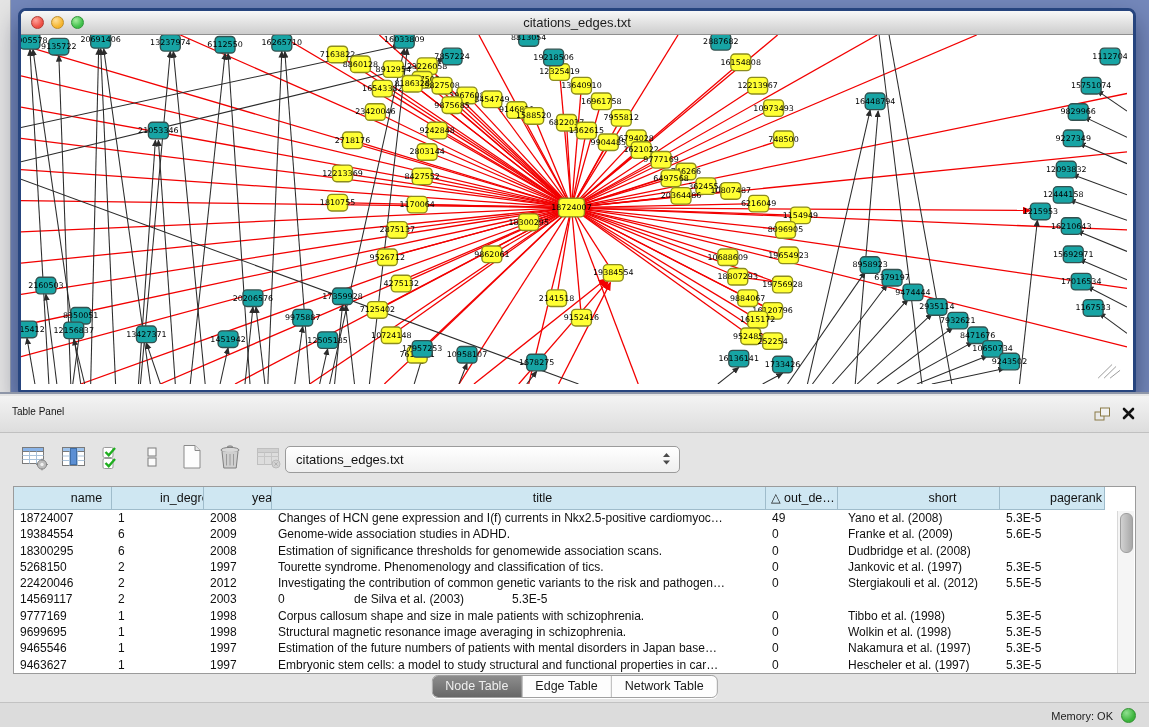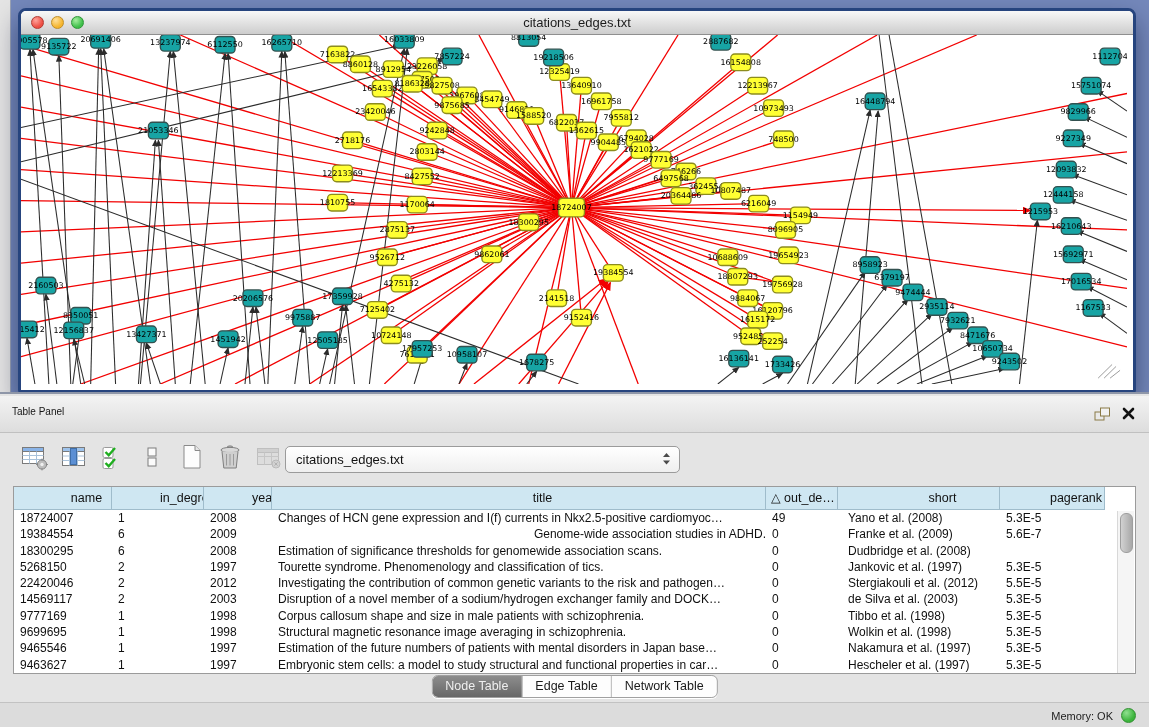--- a/index.html
+++ b/index.html
@@ -806,24 +806,24 @@
             <div class="td" style="width: 68px;">2008</div>
             <div class="td" style="width: 494px;">Changes of HCN gene expression and I(f) currents in Nkx2.5-positive cardiomyoc…</div>
             <div class="td" style="width: 72px;">49</div>
             <div class="td" style="width: 162px; padding-left: 10px;">Yano et al. (2008)</div>
             <div class="td" style="width: 105px;">5.3E-5</div>
           </div>
           <div class="tr">
             <div class="td" style="width: 98px;">19384554</div>
             <div class="td" style="width: 92px;">6</div>
             <div class="td" style="width: 68px;">2009</div>
-            <div class="td" style="width: 494px; text-align: right;">Genome-wide association studies in ADHD.</div>
+            <div class="td" style="width: 494px;">Genome-wide association studies in ADHD.</div>
             <div class="td" style="width: 72px;">0</div>
             <div class="td" style="width: 162px; padding-left: 10px;">Franke et al. (2009)</div>
-            <div class="td" style="width: 105px;">5.6E-7</div>
+            <div class="td" style="width: 105px;">5.6E-5</div>
           </div>
           <div class="tr">
             <div class="td" style="width: 98px;">18300295</div>
             <div class="td" style="width: 92px;">6</div>
             <div class="td" style="width: 68px;">2008</div>
             <div class="td" style="width: 494px;">Estimation of significance thresholds for genomewide association scans.</div>
             <div class="td" style="width: 72px;">0</div>
             <div class="td" style="width: 162px; padding-left: 10px;">Dudbridge et al. (2008)</div>
             <div class="td" style="width: 105px; margin-top: 23px;">5.9E-5</div>
           </div>
@@ -842,21 +842,20 @@
             <div class="td" style="width: 68px;">2012</div>
             <div class="td" style="width: 494px;">Investigating the contribution of common genetic variants to the risk and pathogen…</div>
             <div class="td" style="width: 72px;">0</div>
             <div class="td" style="width: 162px; padding-left: 10px;">Stergiakouli et al. (2012)</div>
             <div class="td" style="width: 105px;">5.5E-5</div>
           </div>
           <div class="tr">
             <div class="td" style="width: 98px;">14569117</div>
             <div class="td" style="width: 92px;">2</div>
             <div class="td" style="width: 68px;">2003</div>
-            <div class="td" style="width: 494px;">Disruption of a novel member of a sodium/hydrogen exchanger family and DOCK…</div>
             <div class="td" style="width: 72px;">0</div>
             <div class="td" style="width: 162px; padding-left: 10px;">de Silva et al. (2003)</div>
             <div class="td" style="width: 105px;">5.3E-5</div>
           </div>
           <div class="tr">
             <div class="td" style="width: 98px;">9777169</div>
             <div class="td" style="width: 92px;">1</div>
             <div class="td" style="width: 68px;">1998</div>
             <div class="td" style="width: 494px;">Corpus callosum shape and size in male patients with schizophrenia.</div>
             <div class="td" style="width: 72px;">0</div>

